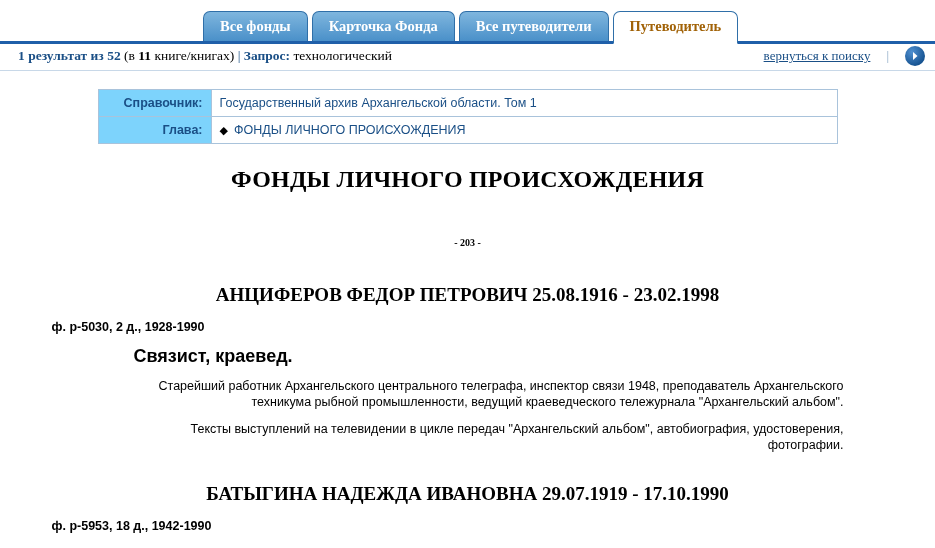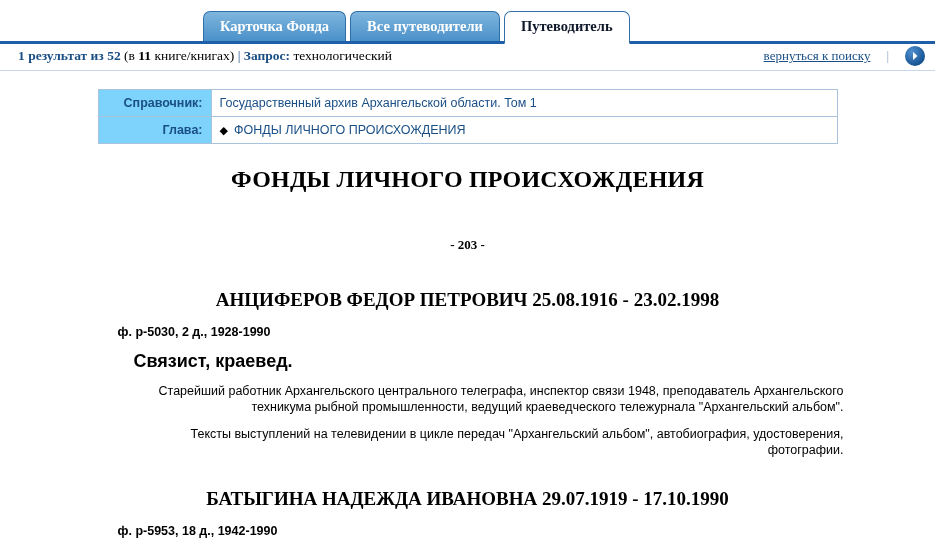--- a/index.html
+++ b/index.html
@@ -47,21 +47,21 @@
     border: 1px solid #2f6fa8;
     border-bottom: none;
     border-radius: 7px 7px 0 0;
     padding: 6px 16px 7px 16px;
     line-height: 16px;
     white-space: nowrap;
     cursor: pointer;
   }
   .tab.active {
     background: #ffffff;
-    color: #0f172a;
+    color: #a16207;
     border: 1px solid #2f6fa8;
     border-bottom: 1px solid #ffffff;
     padding-bottom: 9px;
     margin-bottom: -3px;
     position: relative;
     z-index: 3;
   }
 
   
   .statusbar {
@@ -168,37 +168,36 @@
     text-align: center;
     font-family: "Liberation Serif", serif;
     font-size: 24px;
     font-weight: bold;
     margin-top: 22px;
     letter-spacing: 0.2px;
   }
   .page-num {
     text-align: center;
     font-family: "Liberation Serif", serif;
-    font-size: 13px;
+    font-size: 10px;
     font-weight: bold;
     margin-top: 44px;
   }
   .entry-title {
     text-align: center;
     font-family: "Liberation Serif", serif;
     font-size: 19px;
     font-weight: bold;
     margin-top: 36px;
   }
   .entry-fond {
     font-family: "Liberation Sans", sans-serif;
     font-size: 12.5px;
     font-weight: bold;
     margin-top: 14px;
-    margin-left: 66px;
   }
   .entry-role {
     font-family: Liberation Sans, sans-serif;
     font-size: 18px;
     font-weight: bold;
     margin-top: 12px;
     margin-left: 82px;
   }
   .entry-par {
     font-family: "Liberation Sans", sans-serif;
@@ -209,20 +208,21 @@
     margin-right: 40px;
     text-align: right;
   }
   .entry-title.second { margin-top: 30px; }
 </style>
 </head>
 <body>
 
 <div class="tabbar">
   <div class="tabs">
+    <div class="tab">Все фонды</div>
     <div class="tab">Карточка Фонда</div>
     <div class="tab">Все путеводители</div>
     <div class="tab active">Путеводитель</div>
   </div>
   <div class="tabbar-rule"></div>
 </div>
 
 <div class="statusbar">
   <div class="status-left">
     <span class="blue bold">1 результат из 52</span>

